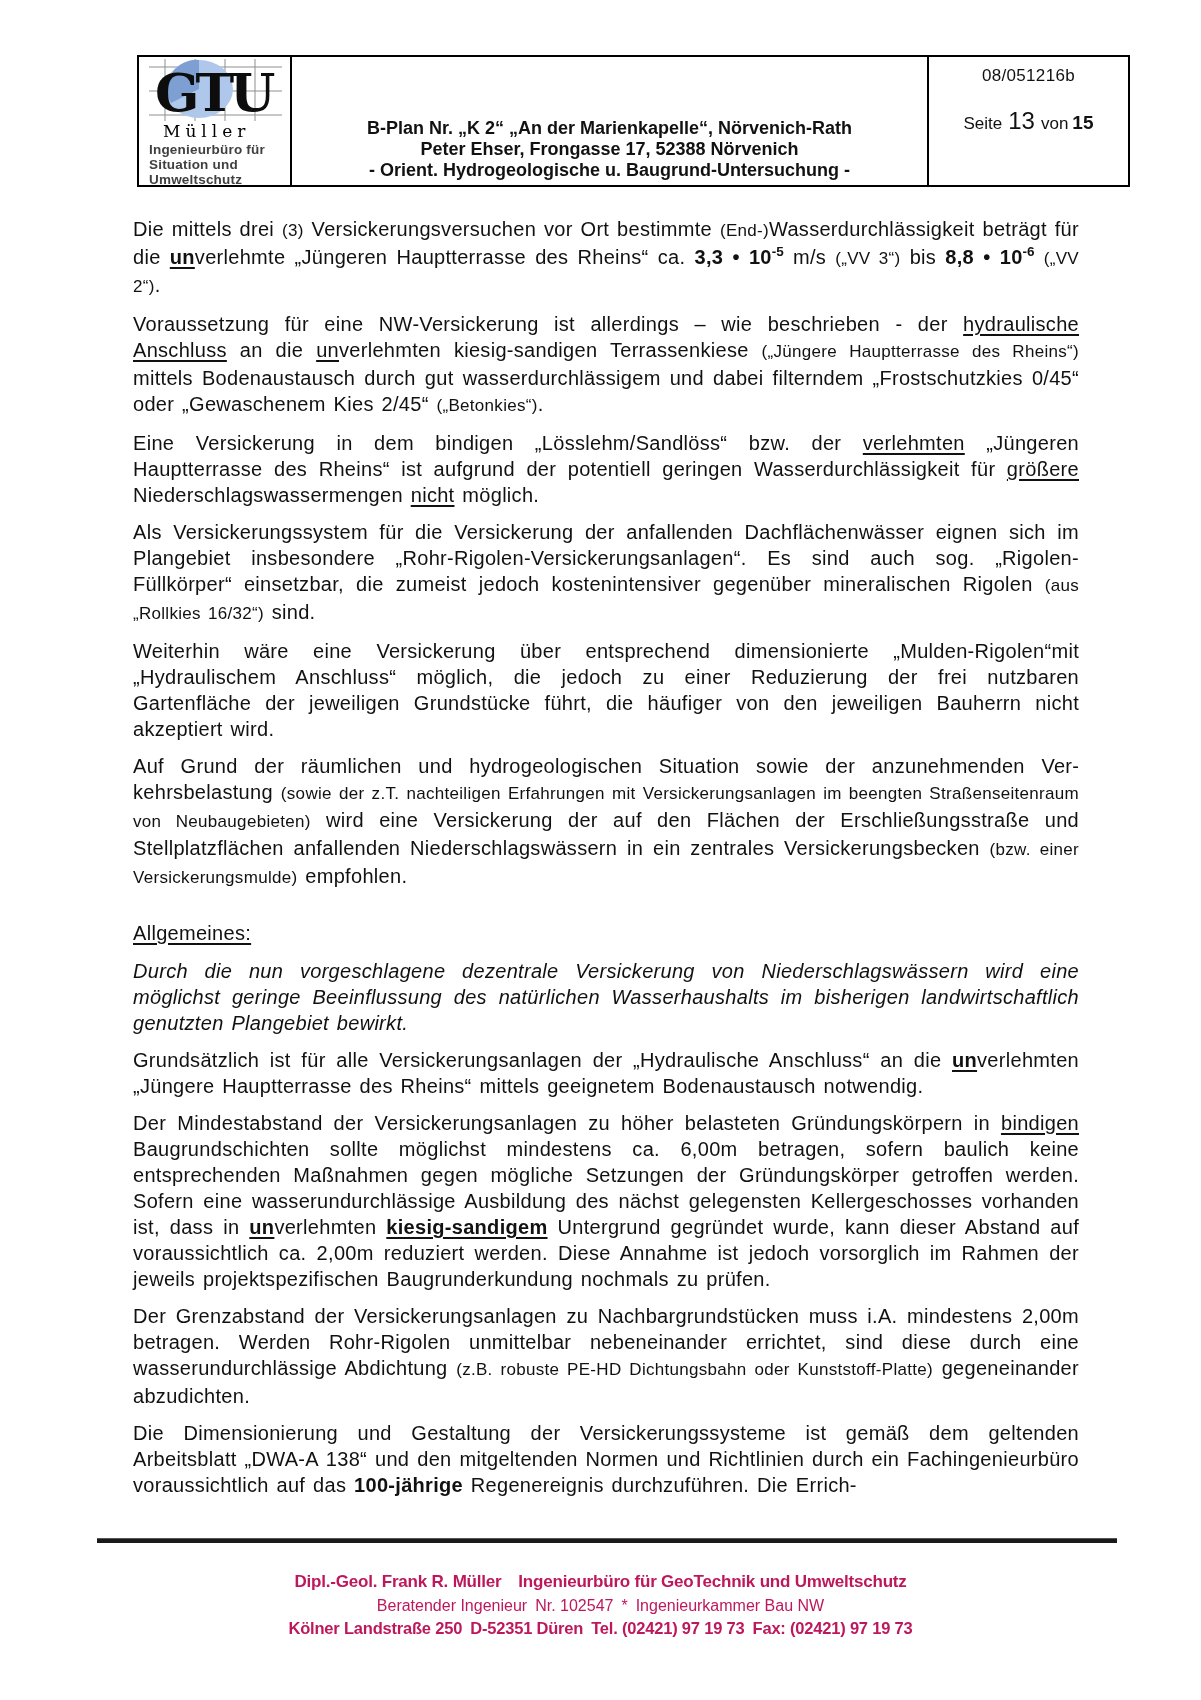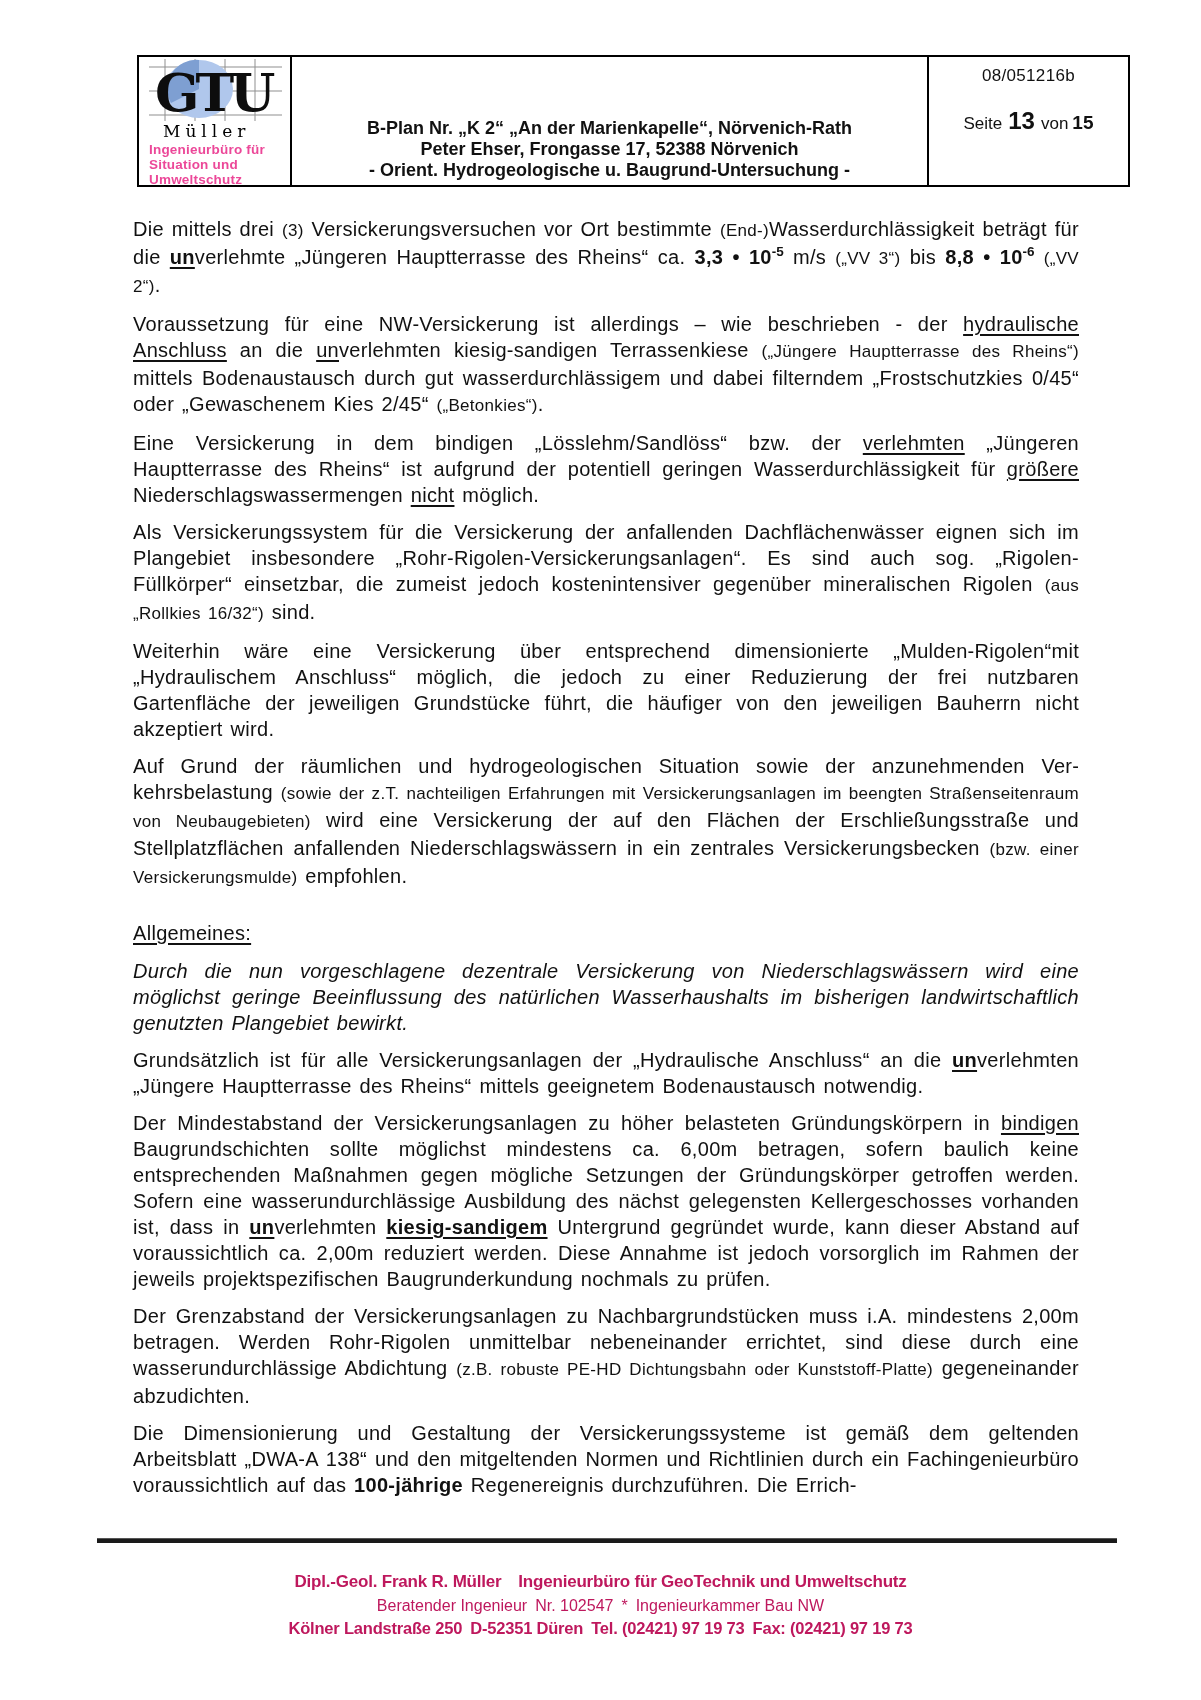--- a/index.html
+++ b/index.html
@@ -24,38 +24,38 @@
     border-right:2px solid #000;
     padding:2px 4px 2px 10px;
   }
   .logo-name{
     font-family:"DejaVu Serif",serif;
     font-size:17px;letter-spacing:5px;
     margin:-4px 0 1px 14px;color:#000;
   }
   .logo-sub{
     font-weight:bold;font-size:13.5px;line-height:15px;
-    letter-spacing:0.2px;color:#ec4899;
+    letter-spacing:0.2px;color:#404040;
   }
   .title-cell{
     flex:1;box-sizing:border-box;
     border-right:2px solid #000;
     display:flex;flex-direction:column;
     justify-content:flex-end;
     text-align:center;
     font-weight:bold;font-size:18px;
     padding:4px 8px;
   }
   .page-cell{
     width:199px;box-sizing:border-box;
     text-align:center;padding-top:9px;
   }
   .doc-number{font-size:17px;letter-spacing:0.3px;}
   .page-line{margin-top:21px;font-size:17px;}
-  .page-num{font-size:24px;font-weight:bold;padding:0 6px;}
+  .page-num{font-size:24px;font-weight:normal;padding:0 6px;}
   .page-total{font-size:19px;font-weight:bold;padding-left:4px;}
   
   .body-text{
     position:absolute;left:133px;top:216px;width:946px;
     font-size:20px;line-height:26px;
     letter-spacing:0.3px;word-spacing:2px;
     text-align:justify;
     hyphens:manual;-webkit-hyphens:manual;
   }
   .para{margin:0 0 11px 0;}

